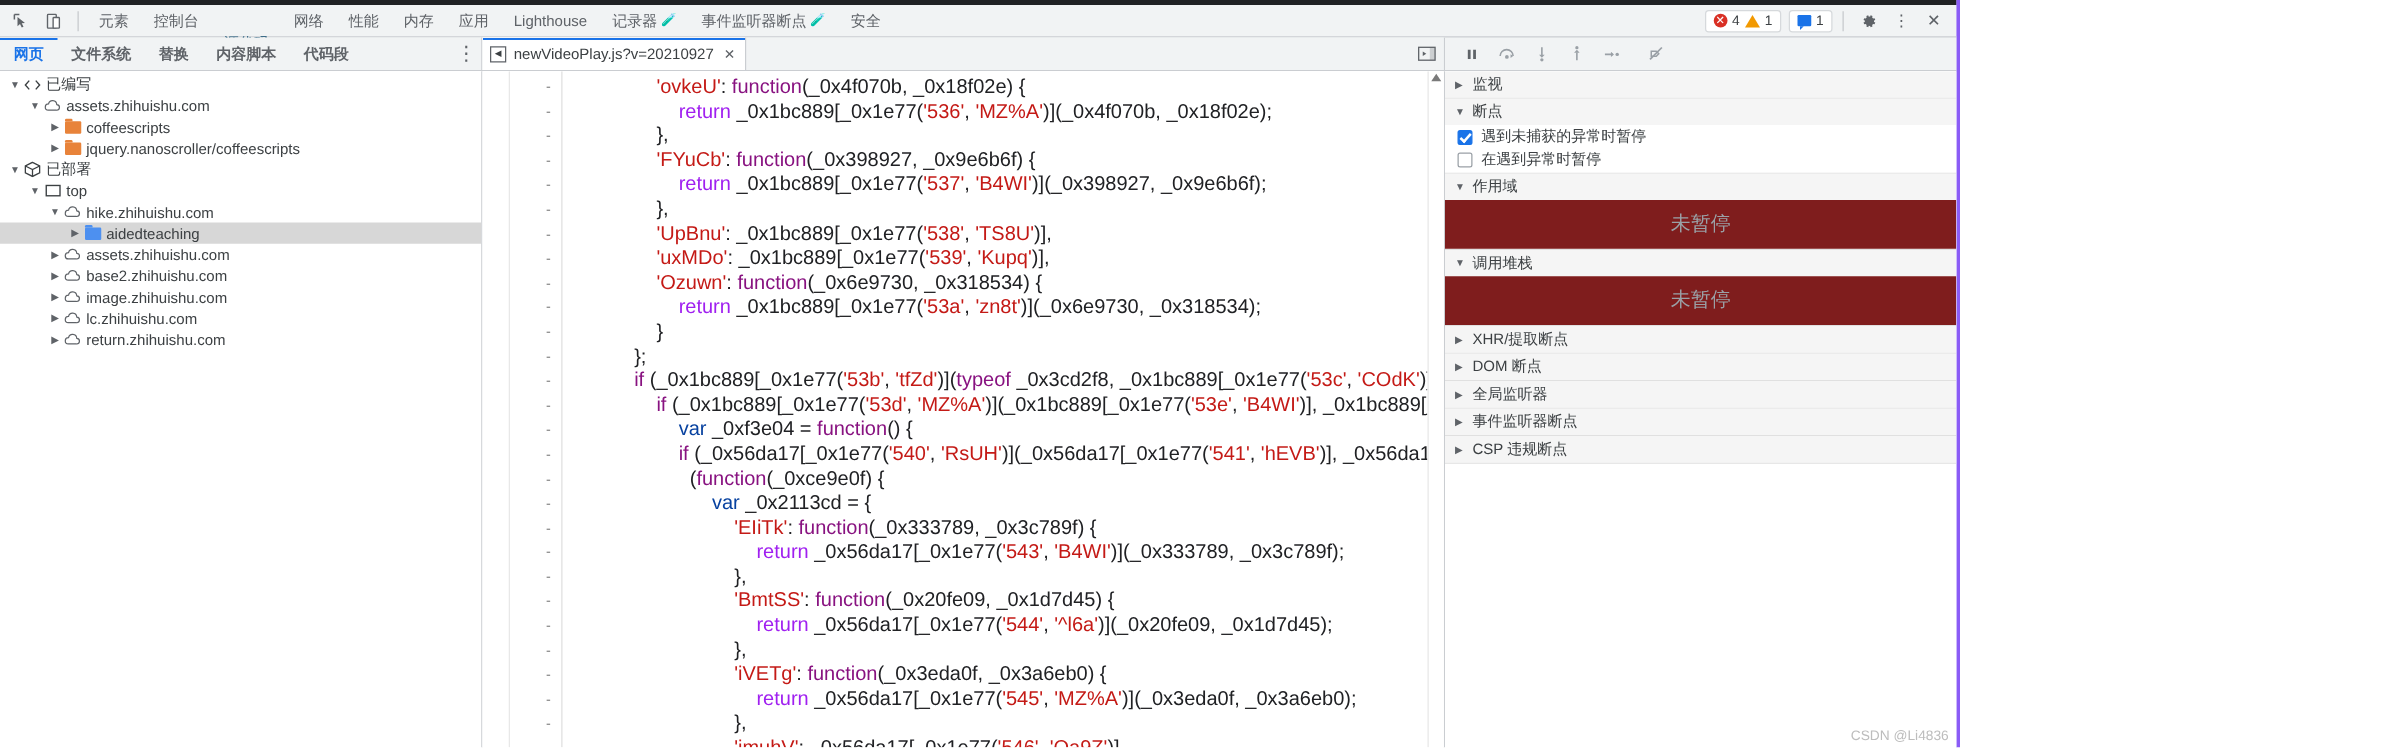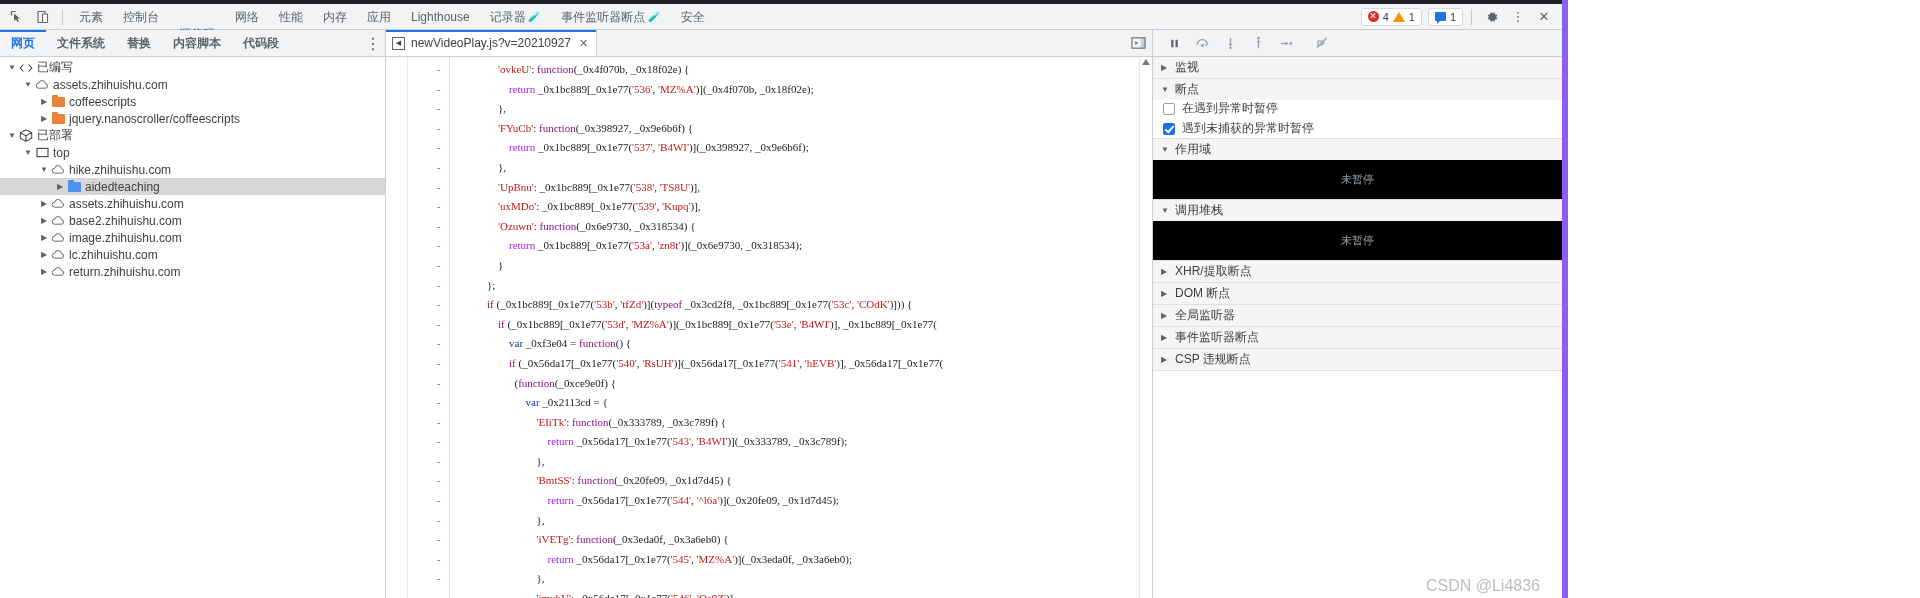--- a/index.html
+++ b/index.html
@@ -9,21 +9,21 @@
     overflow: hidden;
     background: #ffffff;
     font-family: "Liberation Sans", "DejaVu Sans", sans-serif;
     -webkit-font-smoothing: antialiased;
   }
   #app {
     width: 1568px;
     height: 598px;
     position: relative;
     background: #ffffff;
-    border-right: 6px solid #8b5cf6;
+    border-right: 3px solid #8b5cf6;
   }
   #rightfill {
     position: absolute;
     left: 1568px; top: 0;
     width: 352px; height: 598px;
     background: #ffffff;
   }
 
   
   .topline {
@@ -295,22 +295,22 @@
     font-size: 11px;
     color: #7a7a7a;
     padding-top: 3px;
   }
   .gutter div { height: 19.6px; line-height: 19.6px; }
   .code {
     flex: 1;
     overflow: hidden;
     padding-top: 3px;
     padding-left: 4px;
-    font-family: Liberation Serif, serif;
-    font-size: 11px;
+    font-family: Liberation Sans, sans-serif;
+    font-size: 16px;
     line-height: 19.6px;
     white-space: pre;
     color: #202124;
   }
   .code div { height: 19.6px; }
   .tok-kw   { color: #881280; }      
   .tok-ret  { color: #a020f0; }      
   .tok-str  { color: #c41a16; }      
   .tok-var  { color: #0842a0; }      
   .tok-pl   { color: #202124; }
@@ -387,28 +387,28 @@
     border: solid #fff;
     border-width: 0 2px 2px 0;
     transform: rotate(42deg);
   }
   .dbg-empty {
     height: 39px;
     display: flex;
     align-items: center;
     justify-content: center;
     color: #9aa0a6;
-    font-size: 11px;
-    background: #000000;
+    font-size: 16px;
+    background: #7f1d1d;
   }
   .watermark {
     position: absolute;
-    right: 22px;
+    right: 6px;
     bottom: 3px;
-    font-size: 16px;
+    font-size: 11px;
     color: #bdbdbd;
   }
 </style>
 </head>
 <body>
 
 <div id="app">
 
   <div class="topline"></div>
 
@@ -720,28 +720,28 @@
           <span class="arrow">▶</span>
           <span>监视</span>
         </div>
       </div>
 
       <div class="dbg-section">
         <div class="dbg-head">
           <span class="arrow">▼</span>
           <span>断点</span>
         </div>
+        <div class="cbrow">
+          <span class="cb checked"></span>
+          <span>遇到未捕获的异常时暂停</span>
+        </div>
         <div class="cbrow" style="padding-bottom:2px;">
           <span class="cb"></span>
           <span>在遇到异常时暂停</span>
         </div>
-        <div class="cbrow">
-          <span class="cb checked"></span>
-          <span>遇到未捕获的异常时暂停</span>
-        </div>
       </div>
 
       <div class="dbg-section">
         <div class="dbg-head">
           <span class="arrow">▼</span>
           <span>作用域</span>
         </div>
         <div class="dbg-empty">未暂停</div>
       </div>
 

